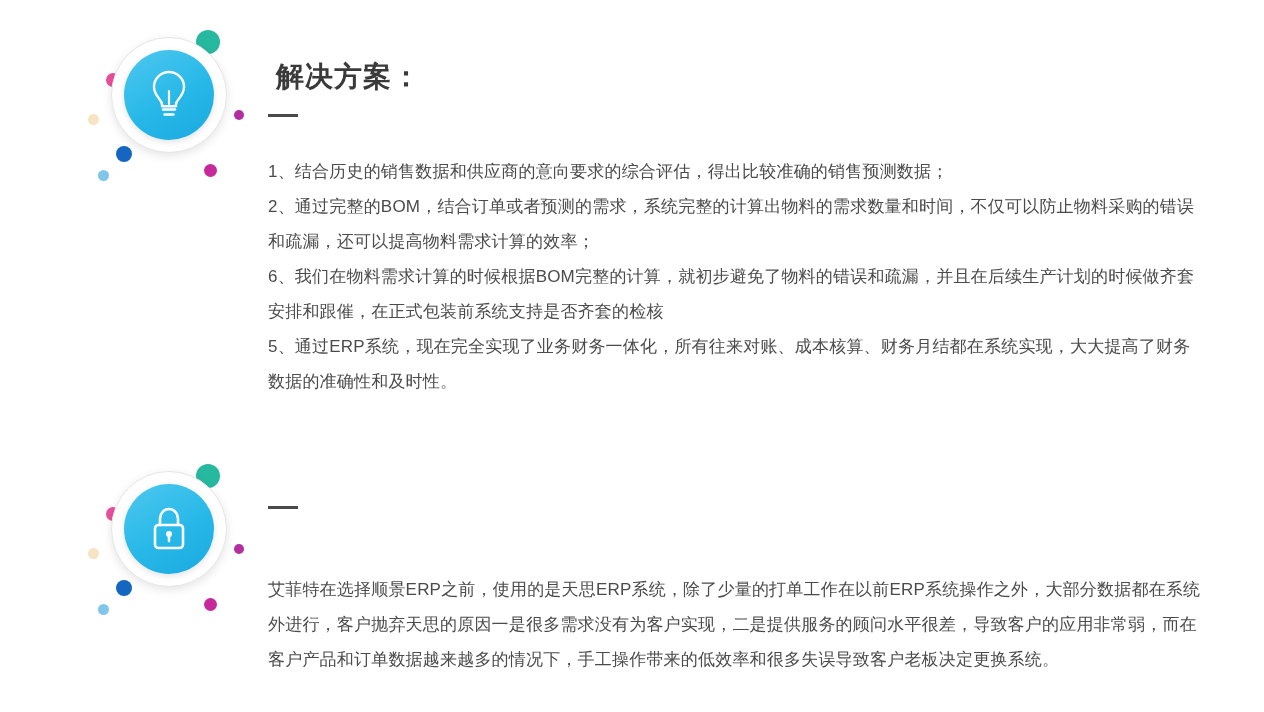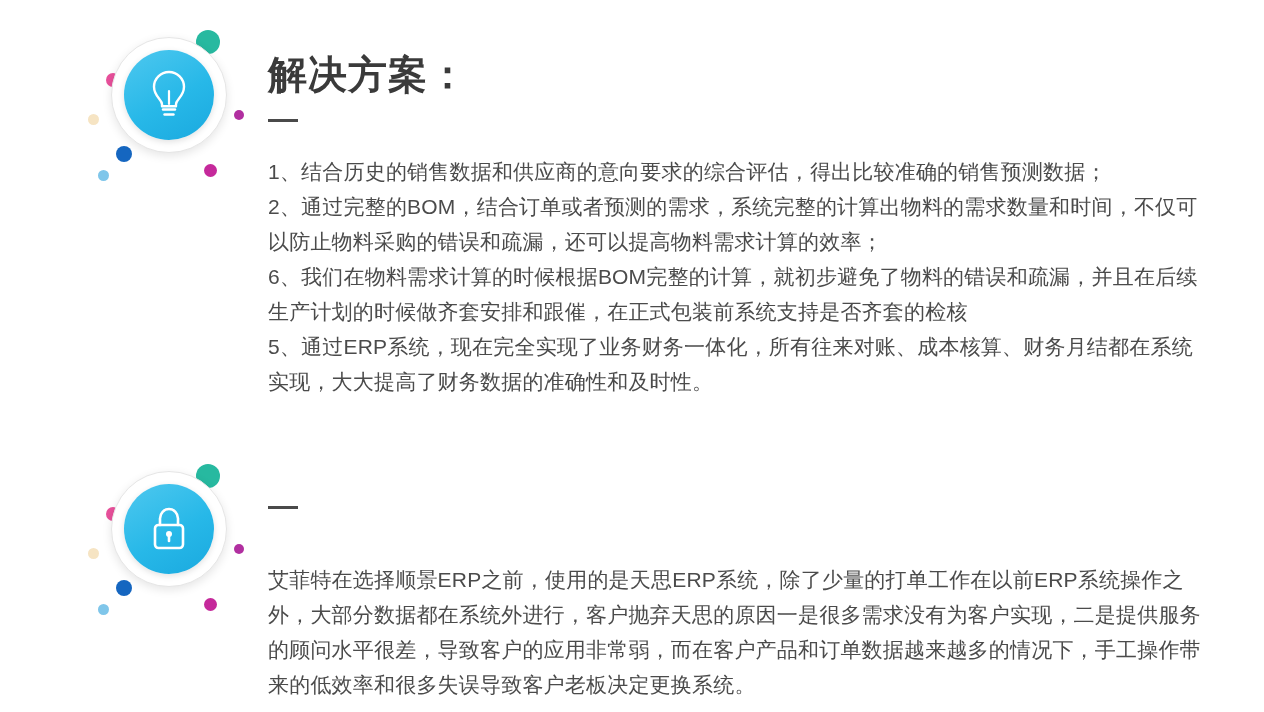--- a/index.html
+++ b/index.html
@@ -82,46 +82,46 @@
   .d7 { left: 126px; top: 146px; width: 13px; height: 13px; }
   .d8 { left: 156px; top: 92px;  width: 10px; height: 10px; }
 
   
   .heading-block {
     position: absolute;
     left: 268px;
     top: 34px;
   }
   .heading {
-    margin: 0;
-    font-size: 39px;
+    margin: 8px;
+    font-size: 28px;
     font-weight: bold;
     color: #3a3a3a;
     letter-spacing: 1px;
     line-height: 1.2;
   }
   .rule {
     margin-top: 20px;
     width: 30px;
     height: 3px;
     background: #4a4a4a;
   }
 
   
   .body-text {
     position: absolute;
     left: 268px;
     width: 938px;
     color: #4b4b4b;
-    font-size: 21px;
+    font-size: 17px;
     line-height: 35px;
     letter-spacing: 0.2px;
   }
   #solution-body { top: 136px; }
-  #value-body    { top: 110px; }
+  #value-body    { top: 120px; }
   .body-text p { margin: 0; }
 </style>
 </head>
 <body>
 
 <div class="slide">
 
   <div class="section" id="section-solution">
 
     <div class="icon-cluster">

